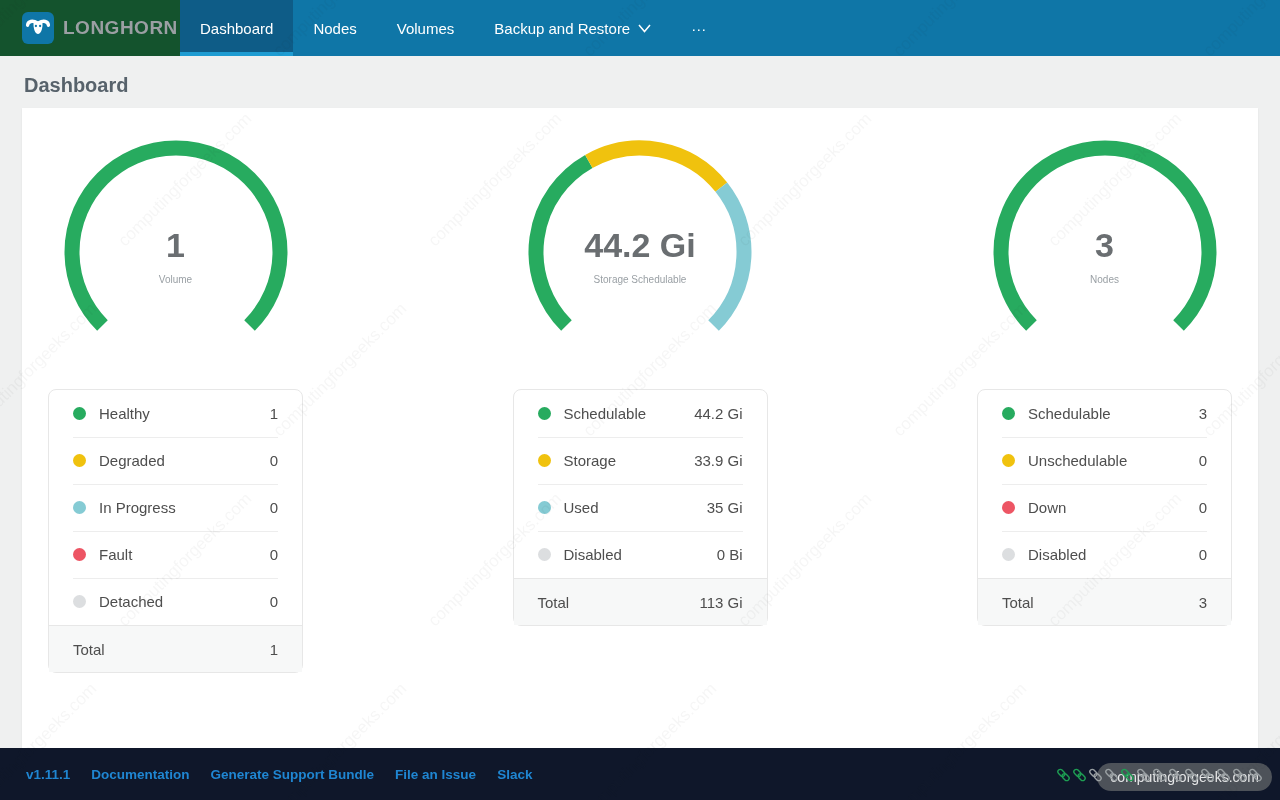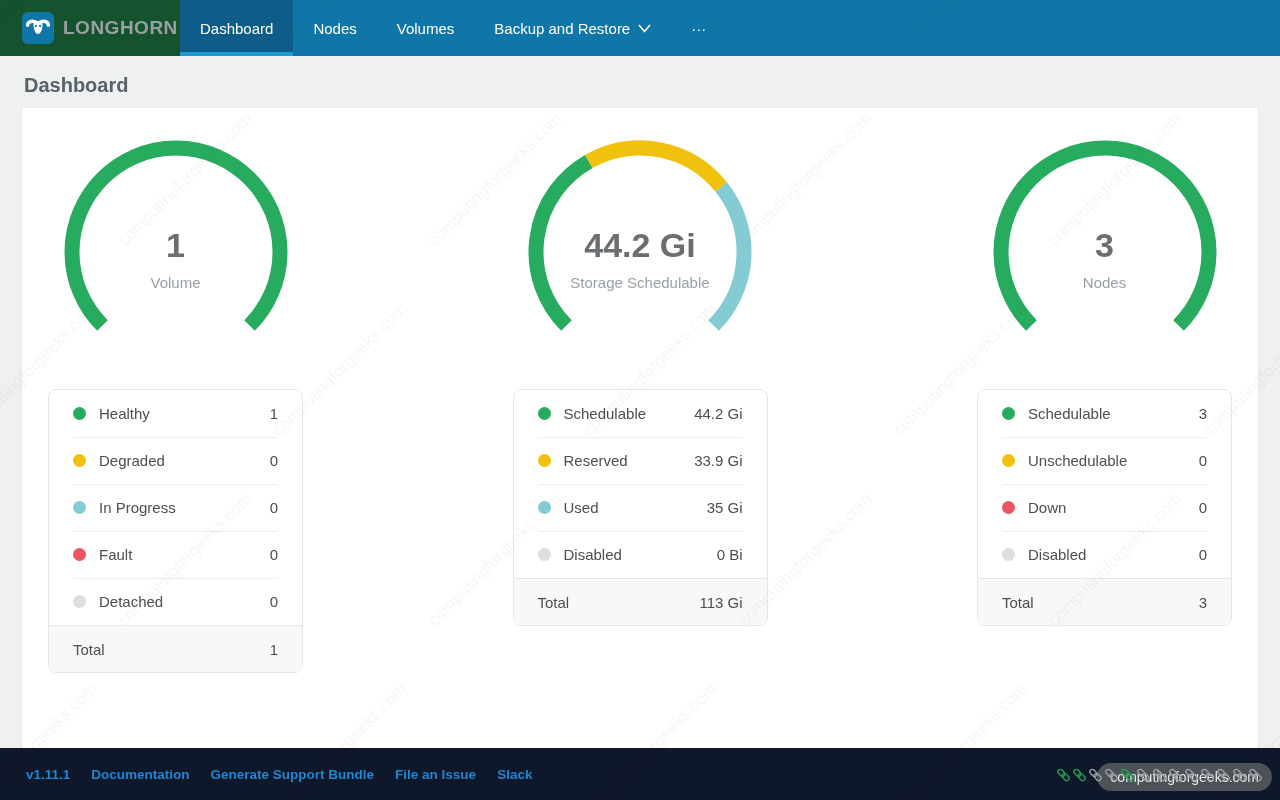--- a/index.html
+++ b/index.html
@@ -18,21 +18,21 @@
   .caret svg { display:block; }
 
   
   .page-title { position:absolute; top:74px; left:24px; font-size:20px; color:#57626b; }
   .card { position:absolute; left:22px; right:22px; top:108px; bottom:52px; background:#fff; box-shadow:0 1px 2px rgba(0,0,0,0.07); overflow:hidden; }
 
   .gauges { position:absolute; top:26px; left:26px; right:26px; display:flex; justify-content:space-between; }
   .gauge-col { width:255px; display:flex; justify-content:center; position:relative; height:214px; }
   .gauge-wrap { position:relative; width:236px; height:212px; }
   .g-num { position:absolute; top:92px; left:0; width:100%; text-align:center; font-size:34px; font-weight:bold; color:#6a6e71; }
-  .g-label { position:absolute; top:140px; left:0; width:100%; text-align:center; font-size:15px; color:#9aa0a5; }
+  .g-label { position:absolute; top:140px; left:0; width:100%; text-align:center; font-size:10px; color:#9aa0a5; }
 
   .tables { position:absolute; top:281px; left:26px; right:26px; display:flex; justify-content:space-between; align-items:flex-start; }
   .legend-table { width:255px; border:1px solid #e7e7e7; border-radius:8px; background:#fff; }
   .legend-row { position:relative; height:47px; display:flex; align-items:center; padding:0 24px; }
   .legend-row:not(:first-child)::before { content:""; position:absolute; top:0; left:24px; right:24px; height:1px; background:#ededed; }
   .dot { width:13px; height:13px; border-radius:50%; margin-right:13px; flex:none; }
   .legend-label { font-size:15px; color:#4e4e4e; }
   .legend-value { margin-left:auto; font-size:15px; color:#4e4e4e; }
   .legend-total { height:47px; background:#f7f8f8; border-top:1px solid #e7e7e7; display:flex; align-items:center; padding:0 24px; }
 
@@ -157,21 +157,21 @@
           </div>
         </div>
       <div class="legend-table">
           <div class="legend-row">
             <span class="dot" style="background: rgb(39, 171, 95);"></span>
             <span class="legend-label">Schedulable</span>
             <span class="legend-value">44.2 Gi</span>
           </div>
           <div class="legend-row">
             <span class="dot" style="background: rgb(240, 194, 14);"></span>
-            <span class="legend-label">Reserved</span>
+            <span class="legend-label">Storage</span>
             <span class="legend-value">33.9 Gi</span>
           </div>
           <div class="legend-row">
             <span class="dot" style="background: rgb(133, 203, 212);"></span>
             <span class="legend-label">Used</span>
             <span class="legend-value">35 Gi</span>
           </div>
           <div class="legend-row">
             <span class="dot" style="background: rgb(220, 222, 224);"></span>
             <span class="legend-label">Disabled</span>

